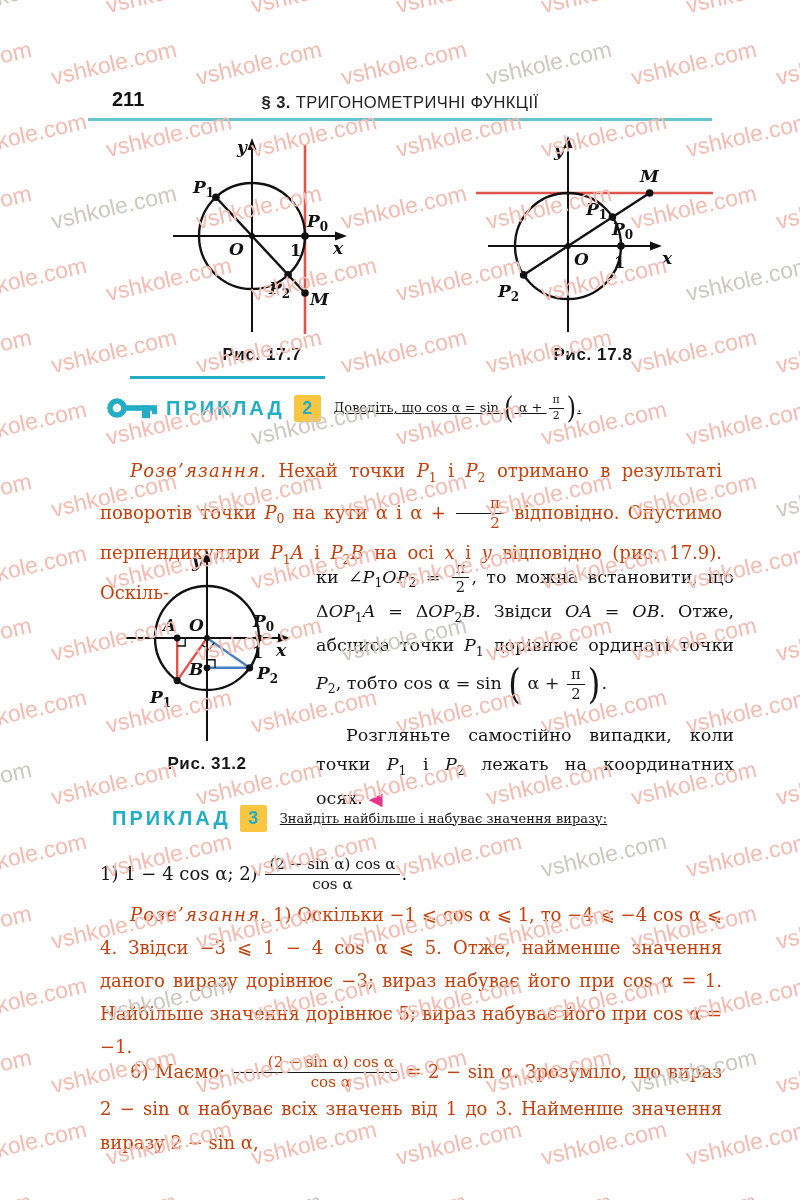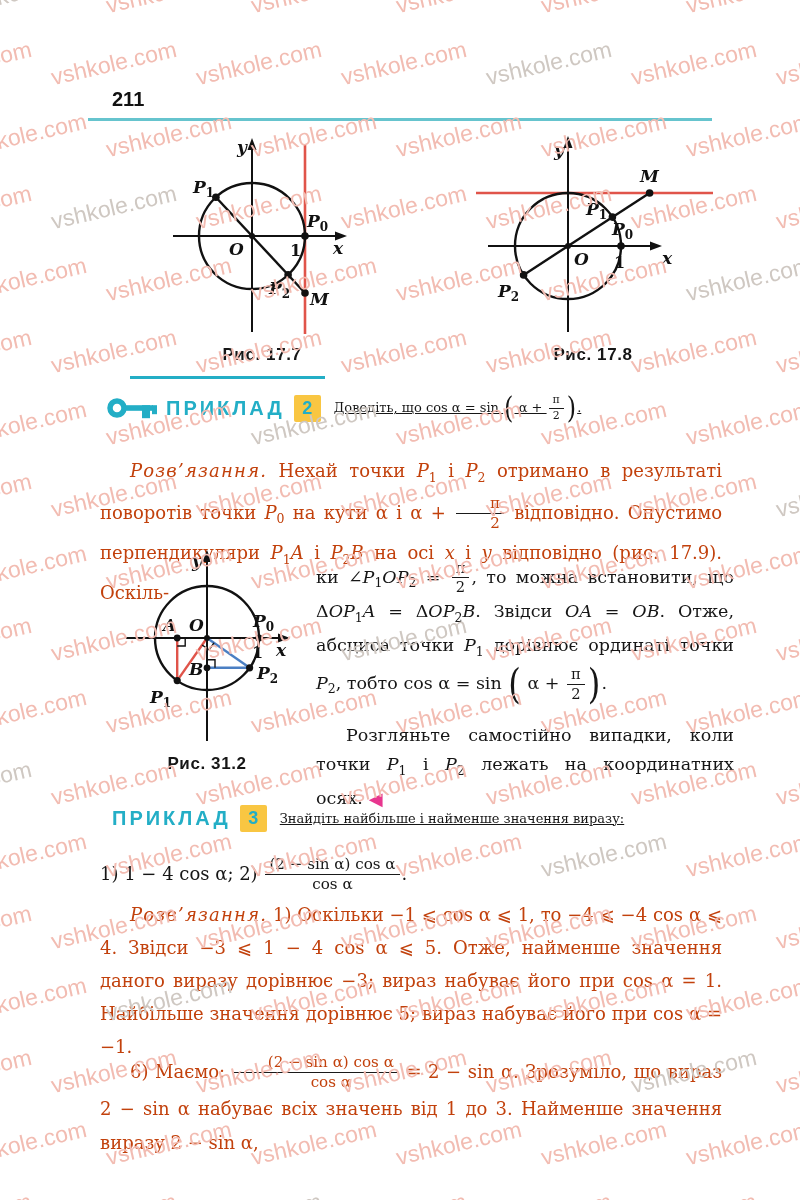--- a/index.html
+++ b/index.html
@@ -65,20 +65,23 @@
   .bigp{display:inline-block;font-size:1.85em;font-weight:400;vertical-align:middle;
         transform:scaleY(1.25);line-height:1;margin:0 1px;font-family:"DejaVu Serif",serif;}
   .tri{color:var(--magenta);font-size:18px;margin-left:6px;vertical-align:-1px;}
 </style>
 </head>
 <body>
 
 <div class="page">
 
   <div class="pagenum">211</div>
+  <div class="section-head">
+    <b>§ 3.</b><span>ТРИГОНОМЕТРИЧНІ ФУНКЦІЇ</span>
+  </div>
   <div class="head-rule"></div>
 
   <figure class="fig" style="left:157px;top:136px;width:210px;">
     <svg width="210" height="200" viewBox="0 0 210 200">
       <line class="skred" x1="148" y1="8" x2="148" y2="198"></line>
       <line class="sk" x1="95" y1="8" x2="95" y2="196"></line>
       <polygon class="arr" points="95,2 90.5,14 99.5,14"></polygon>
       <line class="sk" x1="16" y1="100" x2="184" y2="100"></line>
       <polygon class="arr" points="190,100 178,95.5 178,104.5"></polygon>
       <circle class="sk24" cx="95" cy="100" r="53"></circle>
@@ -175,21 +178,21 @@
   </figure>
 
   <div class="rightcol">
     <p class="p"><span class="tr">ки ∠</span><span class="ti">P</span><span class="tsub">1</span><span class="ti">OP</span><span class="tsub">2</span><span class="tr"> = </span><span class="frac"><span class="fnum">π</span><span class="fden">2</span></span><span class="tr">, то можна встановити, що Δ</span><span class="ti">OP</span><span class="tsub">1</span><span class="ti">A</span><span class="tr"> = Δ</span><span class="ti">OP</span><span class="tsub">2</span><span class="ti">B</span><span class="tr">. Звідси </span><span class="ti">OA</span><span class="tr"> = </span><span class="ti">OB</span><span class="tr">. Отже, абсциса точки </span><span class="ti">P</span><span class="tsub">1</span><span class="tr"> дорівнює ординаті точки </span><span class="ti">P</span><span class="tsub">2</span><span class="tr">, тобто cos α = sin </span><span class="bigp">(</span><span class="tr"> α + </span><span class="frac"><span class="fnum">π</span><span class="fden">2</span></span><span class="bigp">)</span><span class="tr">.</span></p>
     <p class="p indent"><span class="tr">Розгляньте самостійно випадки, коли точки </span><span class="ti">P</span><span class="tsub">1</span><span class="tr"> і </span><span class="ti">P</span><span class="tsub">2</span><span class="tr"> лежать на координатних осях.</span><span class="tri">◀</span></p>
   </div>
 
   <div class="exhead" style="left:112px;top:802px;height:32px;">
     <span class="exlabel">ПРИКЛАД</span>
     <span class="exnum">3</span>
-    <span class="exstatement">Знайдіть найбільше і найменше значення виразу:</span>
+    <span class="exstatement">Знайдіть найбільше і набуває значення виразу:</span>
   </div>
 
   <p class="expr"><span class="tr">1) 1 − 4 cos α;  2) </span><span class="frac"><span class="fnum">(2 − sin α) cos α</span><span class="fden">cos α</span></span><span class="tr">.</span></p>
 
   <p class="para indent" style="left:100px;top:880px;width:622px;line-height:33px;"><span class="tis">Розв’язання.</span><span class="tr"> 1) Оскільки −1 ⩽ cos α ⩽ 1, то −4 ⩽ −4 cos α ⩽ 4. Звідси −3 ⩽ 1 − 4 cos α ⩽ 5. Отже, найменше значення даного виразу дорівнює −3; вираз набуває його при cos α = 1. Найбільше значення дорівнює 5; вираз набуває його при cos α = −1.</span></p>
   <p class="para indent" style="left:100px;top:1036px;width:622px;"><span class="tr">6) Маємо: </span><span class="frac"><span class="fnum">(2 − sin α) cos α</span><span class="fden">cos α</span></span><span class="tr"> = 2 − sin α. Зрозуміло, що вираз 2 − sin α набуває всіх значень від 1 до 3. Найменше значення виразу 2 − sin α,</span></p>
 
   <div id="wm-layer">
       <span class="wm" style="left: -40px; top: -22px; color: rgb(207, 200, 194);">vshkole.com</span>
       <span class="wm" style="left: 105px; top: -22px; color: rgb(242, 188, 178);">vshkole.com</span>

